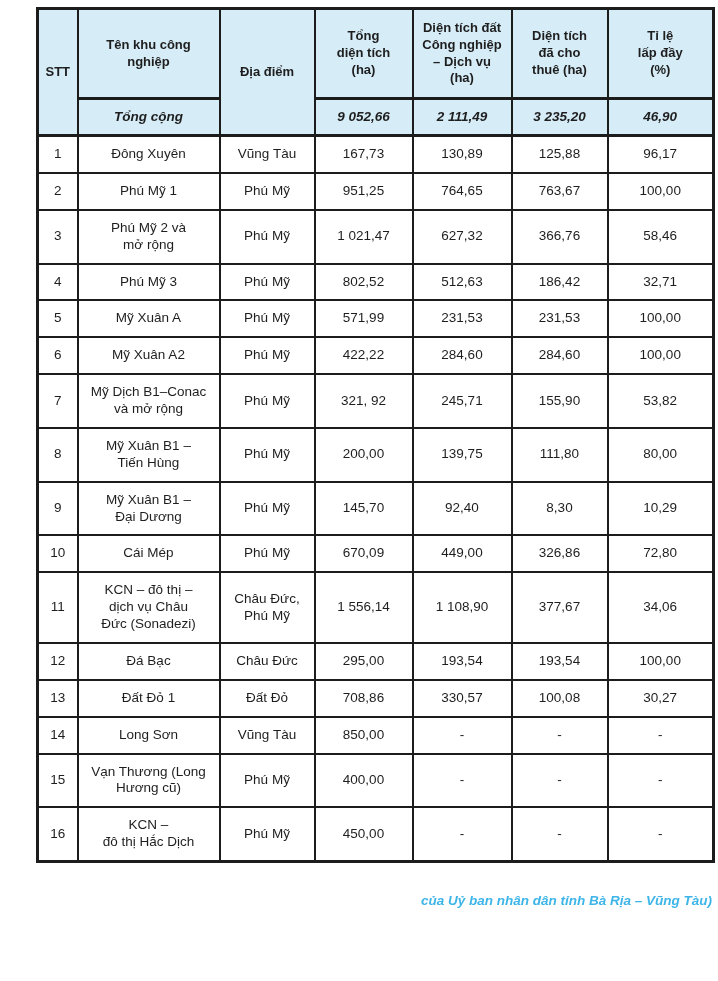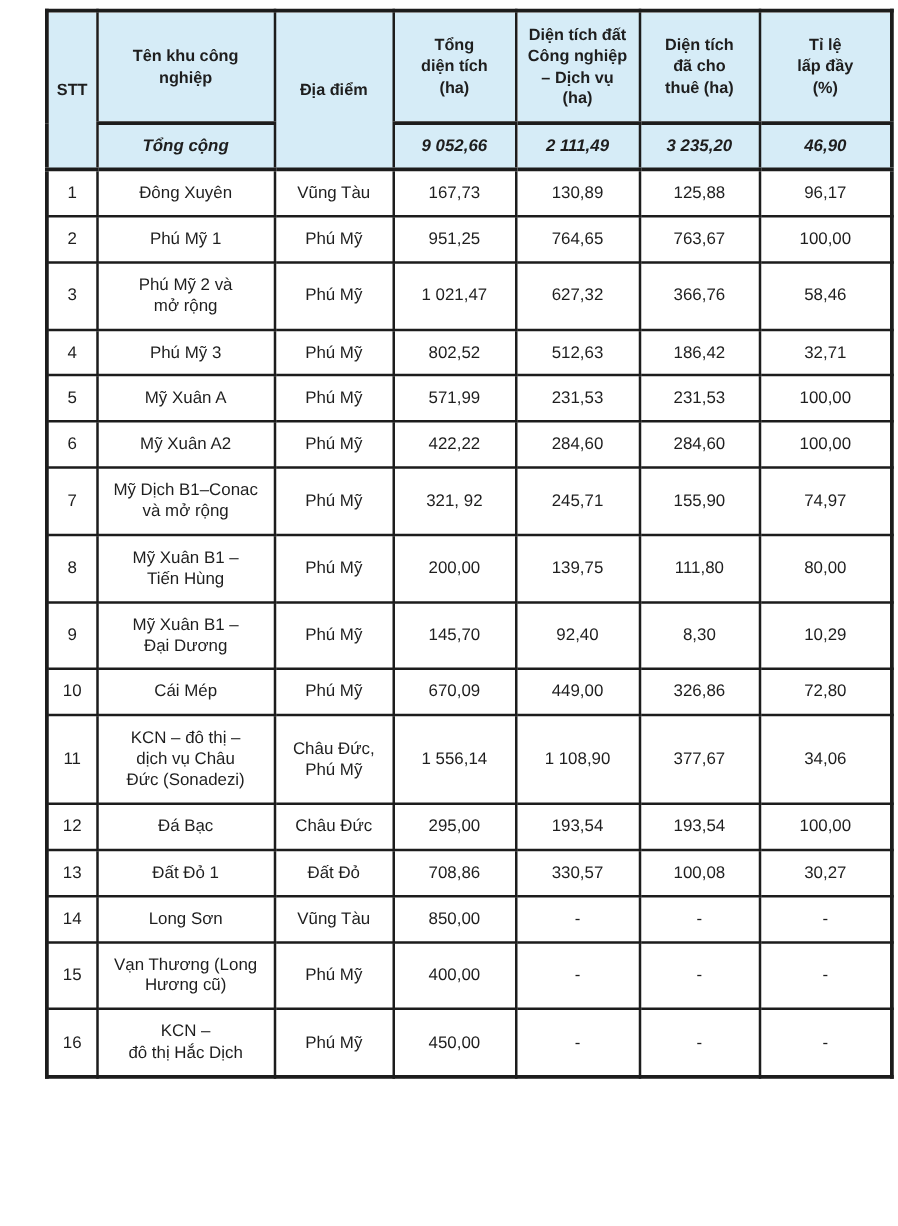--- a/index.html
+++ b/index.html
@@ -163,21 +163,21 @@
           <td>100,00</td>
         </tr>
         <tr>
           <td>7</td>
           <td>Mỹ Dịch B1–Conac
 và mở rộng</td>
           <td>Phú Mỹ</td>
           <td>321, 92</td>
           <td>245,71</td>
           <td>155,90</td>
-          <td>74,97</td>
+          <td>53,82</td>
         </tr>
         <tr>
           <td>8</td>
           <td>Mỹ Xuân B1 –
 Tiến Hùng</td>
           <td>Phú Mỹ</td>
           <td>200,00</td>
           <td>139,75</td>
           <td>111,80</td>
           <td>80,00</td>
@@ -257,15 +257,16 @@
           <td>Phú Mỹ</td>
           <td>450,00</td>
           <td>-</td>
           <td>-</td>
           <td>-</td>
         </tr>
       </tbody>
   </table>
 
   <div class="source">
+    <div>của Uỷ ban nhân dân tỉnh Bà Rịa – Vũng Tàu)</div>
   </div>
 
 </div>
 
 </body></html>

